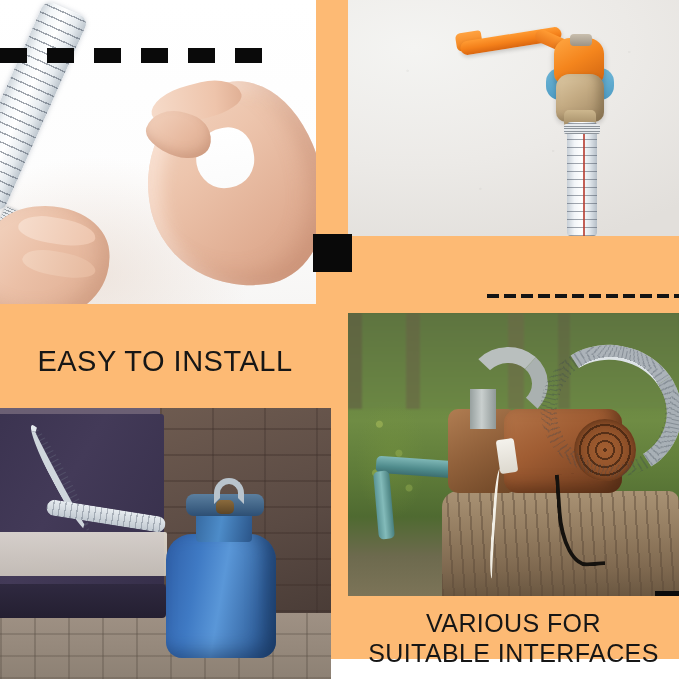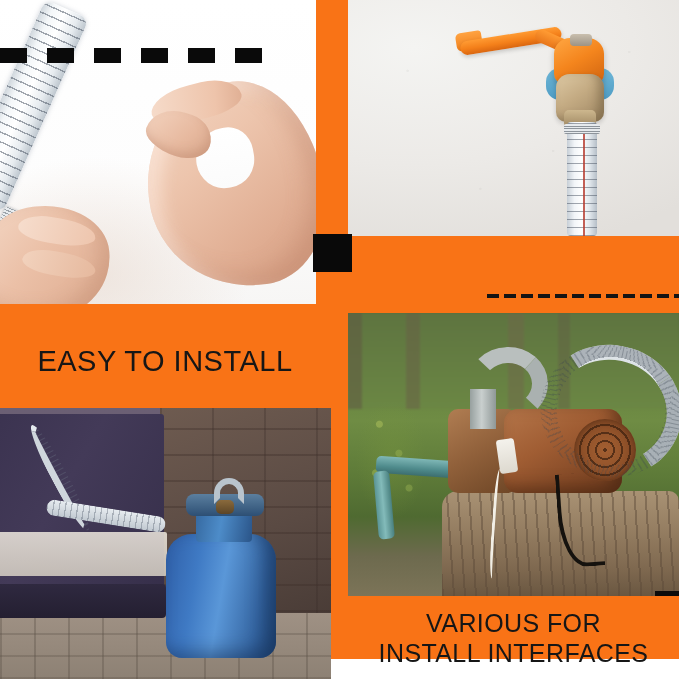--- a/index.html
+++ b/index.html
@@ -5,21 +5,21 @@
   * { margin:0; padding:0; box-sizing:border-box; }
   html,body { width:679px; height:679px; }
   body {
     background:#ffffff;
     font-family:"Liberation Sans", sans-serif;
     position:relative;
     overflow:hidden;
   }
   #collage {
     position:absolute; left:0; top:0; width:679px; height:659px;
-    background:#f97316;
+    background:#fdba74;
   }
 
   
   .panel { position:absolute; overflow:hidden; }
 
   
   #panel-hands { left:0; top:0; width:316px; height:304px; background:#ffffff; }
   #panel-hands .bg {
     position:absolute; inset:0;
     background:
@@ -467,16 +467,16 @@
     <div id="pump-hose"></div>
     <div id="pump-hose-ribs"></div>
     <div id="pump-switch"></div>
     <div id="pump-cable-white"></div>
     <div id="pump-cable-black"></div>
     <div id="pump-bottom-bar"></div>
   </div>
 
   <div id="caption-suitable">
     <span>VARIOUS FOR</span>
-    <span>INSTALL INTERFACES</span>
+    <span>SUITABLE INTERFACES</span>
   </div>
 
 </div>
 
 </body></html>

